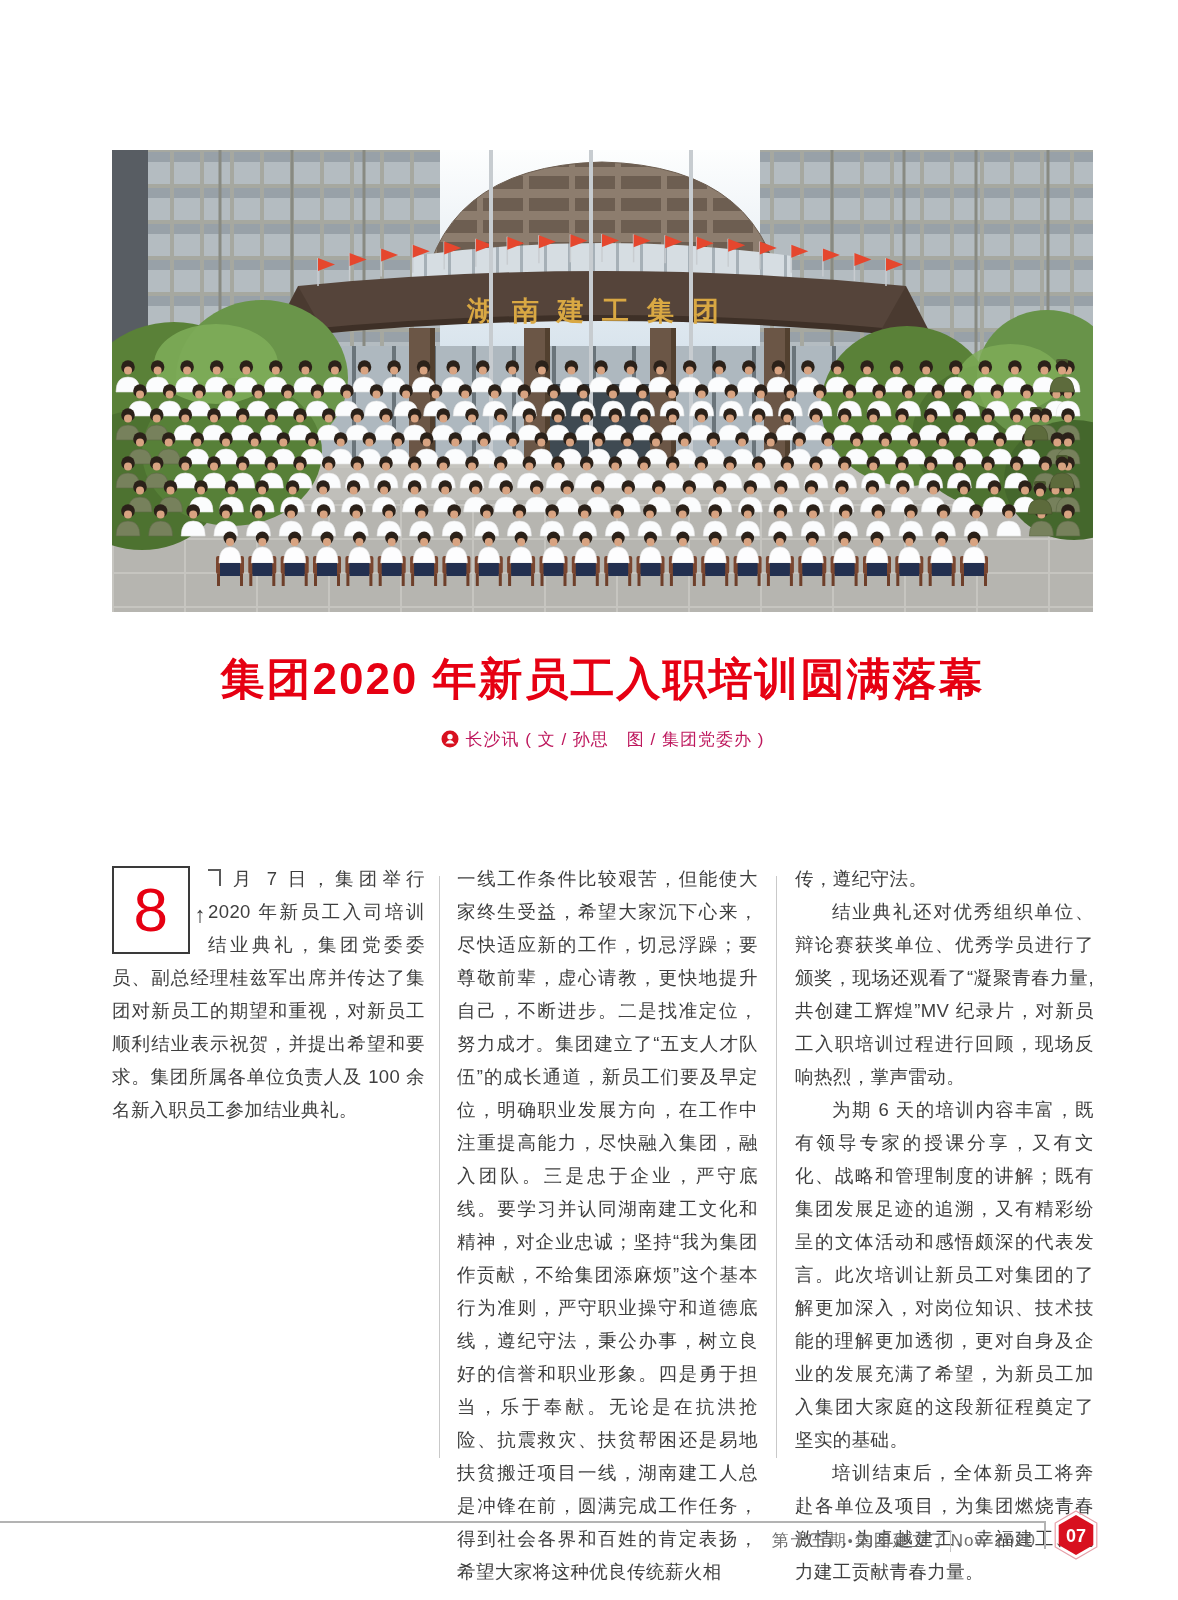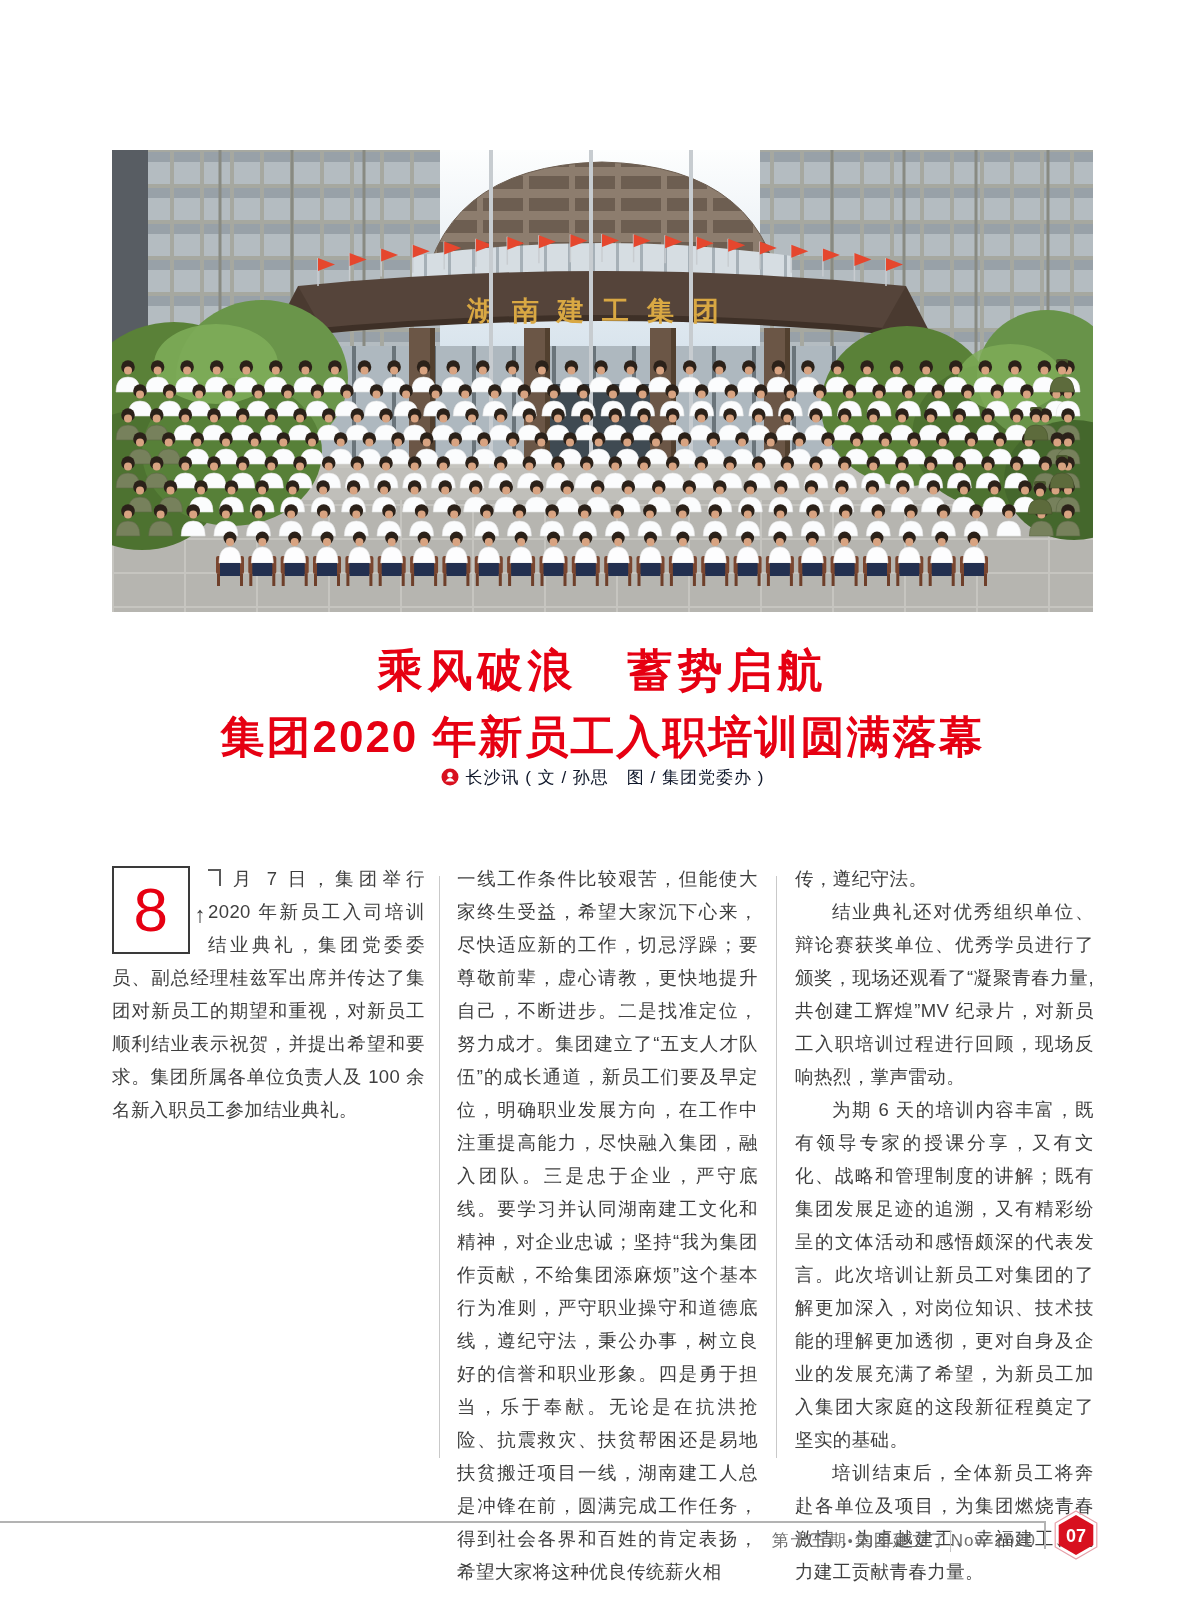--- a/index.html
+++ b/index.html
@@ -2,21 +2,21 @@
 <html><head>
 <meta charset="utf-8">
 <style>
   html,body{margin:0;padding:0;background:#ffffff;}
   .page{position:relative;width:1178px;height:1600px;background:#ffffff;overflow:hidden;
         font-family:"Liberation Sans","DejaVu Sans",sans-serif;}
   .photo{position:absolute;left:112px;top:150px;width:981px;height:462px;display:block;}
   .titles{position:absolute;left:112px;top:642px;width:981px;text-align:center;color:#e60012;}
   .titles h1{margin:0;font-size:45px;font-weight:700;letter-spacing:5px;line-height:58px;}
   .titles h1.l2{font-size:44px;letter-spacing:2px;margin-top:8px;}
-  .byline{margin-top:0;font-size:17px;color:#0f172a;letter-spacing:1px;}
+  .byline{margin-top:20px;font-size:17px;color:#be185d;letter-spacing:1px;}
   .byline svg{vertical-align:-3px;margin-right:7px;}
   .col{position:absolute;top:862px;font-size:18.5px;line-height:33px;color:#3e3e3e;
        text-align:justify;letter-spacing:0.4px;}
   .col p{margin:0;}
   .col1{left:112px;width:313px;}
   .col2{left:457px;width:301px;}
   .col3{left:795px;width:299px;}
   .indent{text-indent:2em;}
   .q-indent{text-indent:1.6em;}
   .vrule{position:absolute;top:876px;height:582px;width:1px;background:#c9c9c9;}
@@ -440,21 +440,20 @@
         <use href="#p-seat" x="700.3" y="382"></use>
         <use href="#p-seat" x="732.6" y="382"></use>
         <use href="#p-seat" x="765.0" y="382"></use>
         <use href="#p-seat" x="797.3" y="382"></use>
         <use href="#p-seat" x="829.7" y="382"></use>
         <use href="#p-seat" x="862.0" y="382"></use>
       </g>
   </svg>
 
   <div class="titles">
-    <h1>乘风破浪　蓄势启航</h1>
     <h1 class="l2">集团2020 年新员工入职培训圆满落幕</h1>
     <div class="byline">
       <svg width="18" height="18" viewBox="0 0 18 18">
         <circle cx="9" cy="9" r="8.5" fill="#d8101f"></circle>
         <circle cx="9" cy="6.8" r="2.7" fill="#ffffff"></circle>
         <path d="M4.4 13.4 q4.6 -6.8 9.2 0 z" fill="#ffffff"></path>
       </svg><span>长沙讯 ( 文 / 孙思　图 / 集团党委办 )</span>
     </div>
   </div>
 

